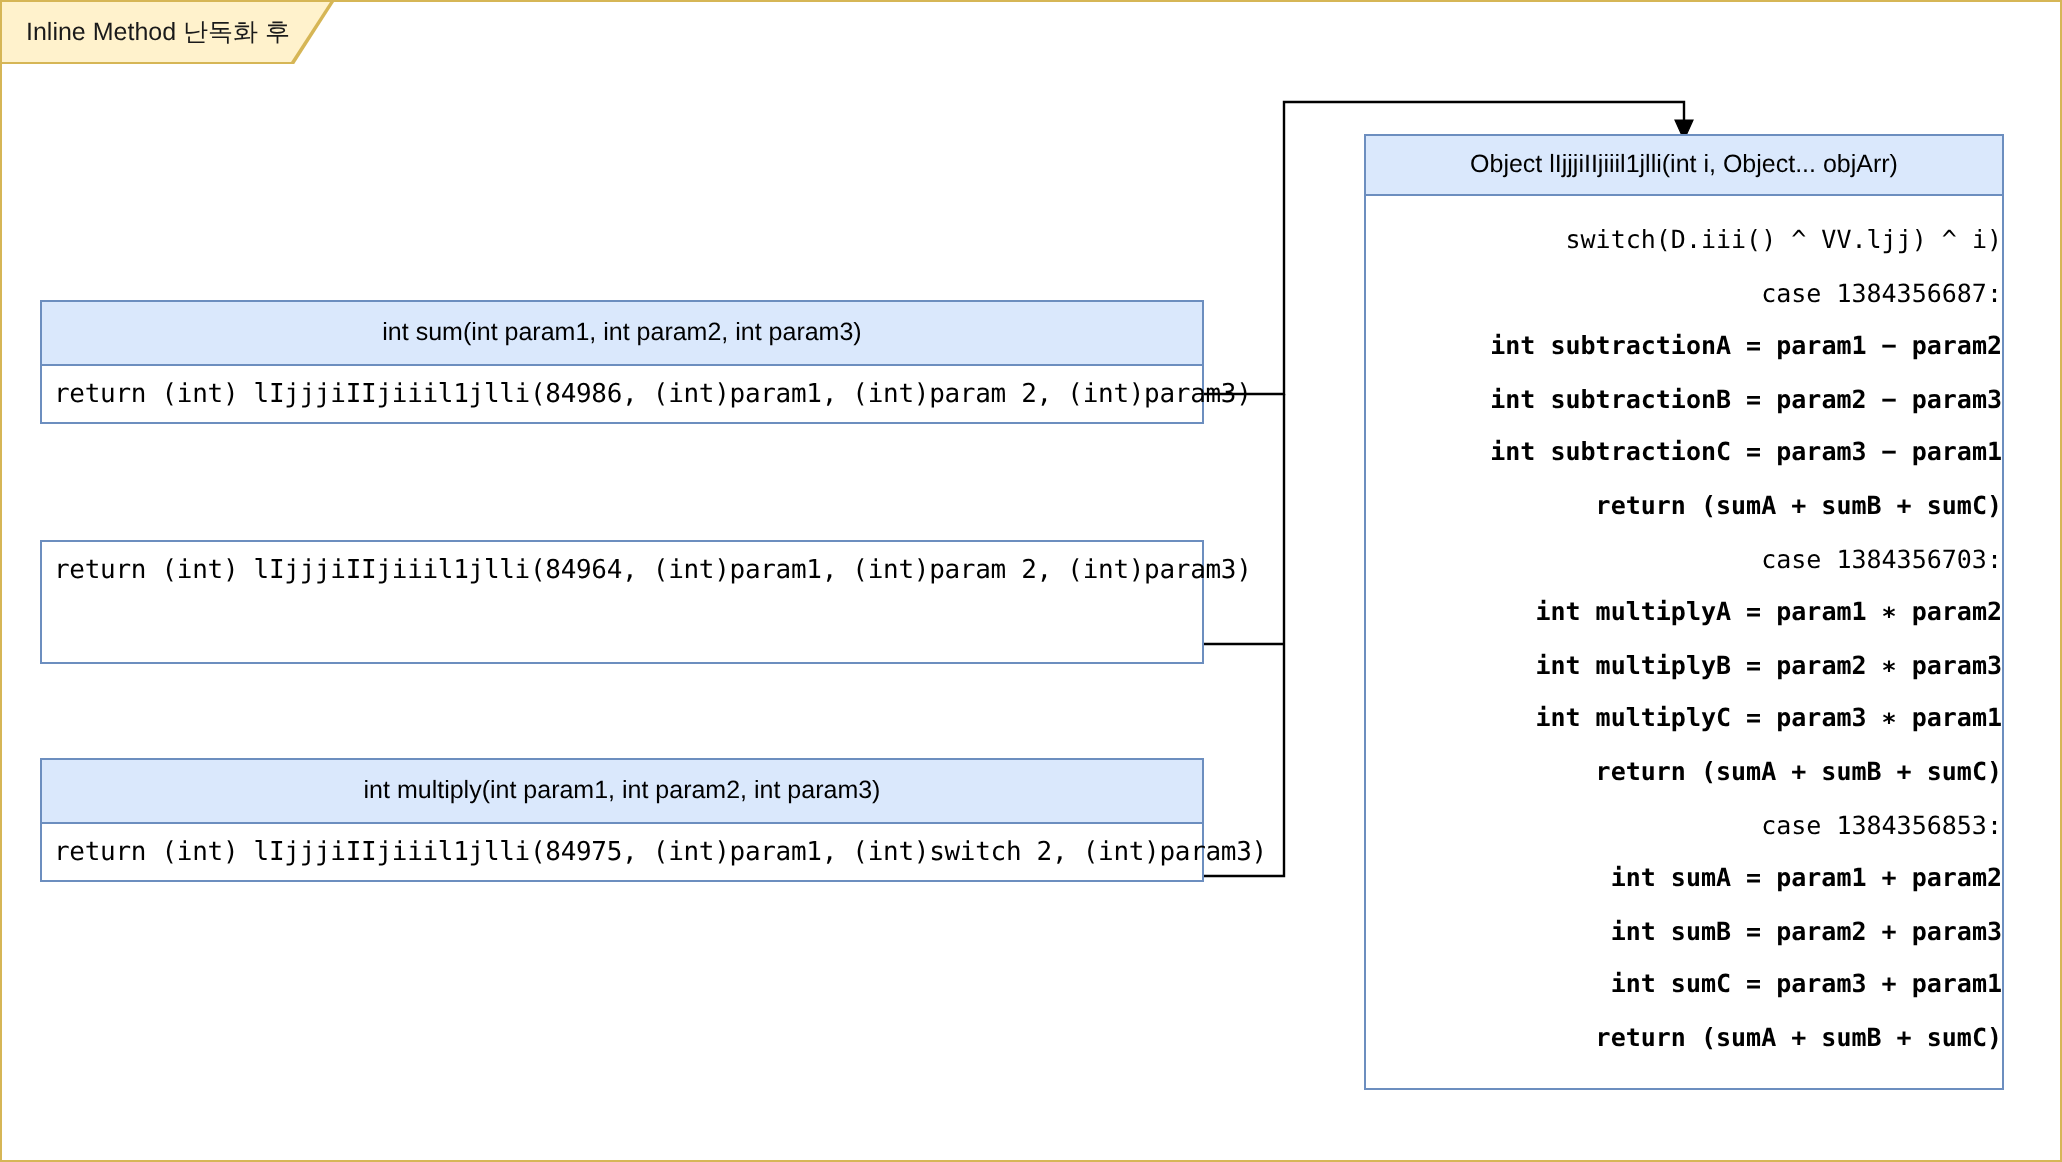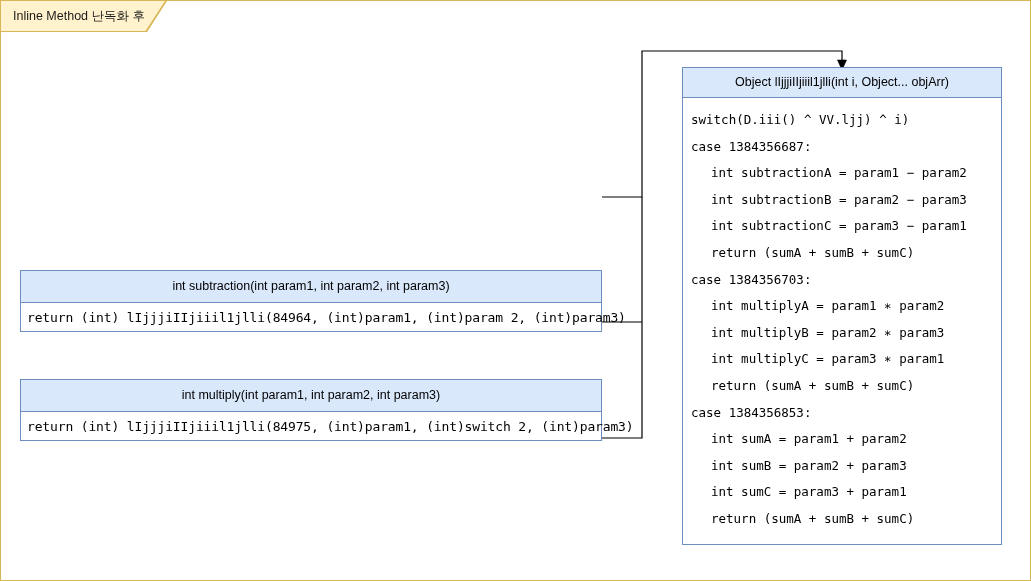--- a/index.html
+++ b/index.html
@@ -95,30 +95,31 @@
     width: 320px;
     height: 478px;
   }
   #switch-panel .mbox-title {
     height: 30px;
     line-height: 29px;
   }
   #switch-panel .mbox-body {
     padding: 9px 0 0 4px;
     height: 397px;
+    text-align: right;
   }
   .code-line {
     font-family: "DejaVu Sans Mono", monospace;
     font-size: 12.5px;
     line-height: 26.6px;
     color: #000000;
     white-space: pre;
     padding-left: 4px;
   }
-  .code-line.indent { padding-left: 24px; }
+  .code-line.indent { padding-left: 24px; font-weight: bold; }
 
   
   #edges {
     position: absolute;
     left: 0;
     top: 0;
     width: 1031px;
     height: 581px;
     pointer-events: none;
   }
@@ -134,23 +135,26 @@
   <div class="tab-label">Inline Method 난독화 후</div>
 
   <svg id="edges" viewBox="0 0 1031 581">
 
     <path d="M 601 196 L 641 196 L 641 50 L 841 50 L 841 63" fill="none" stroke="#000000" stroke-width="1.2"></path>
     <path d="M 601 321 L 641 321" fill="none" stroke="#000000" stroke-width="1.2"></path>
     <path d="M 601 437 L 641 437 L 641 196" fill="none" stroke="#000000" stroke-width="1.2"></path>
     <polygon points="841,69 836.5,59 845.5,59" fill="#000000" stroke="#000000" stroke-width="0.6"></polygon>
   </svg>
 
+  <div class="mbox method-box" id="method-0">
+    <div class="mbox-title">int sum(int param1, int param2, int param3)</div>
+    <div class="mbox-body">return (int) lIjjjiIIjiiil1jlli(84986, (int)param1, (int)param 2, (int)param3)</div>
+  </div>
 
   <div class="mbox method-box" id="method-1">
-    <div class="mbox-title">int subtraction(int param1, int param2, int param3)</div>
     <div class="mbox-body">return (int) lIjjjiIIjiiil1jlli(84964, (int)param1, (int)param 2, (int)param3)</div>
   </div>
 
   <div class="mbox method-box" id="method-2">
     <div class="mbox-title">int multiply(int param1, int param2, int param3)</div>
     <div class="mbox-body">return (int) lIjjjiIIjiiil1jlli(84975, (int)param1, (int)switch 2, (int)param3)</div>
   </div>
 
   <div class="mbox" id="switch-panel">
     <div class="mbox-title">Object lIjjjiIIjiiil1jlli(int i, Object... objArr)</div>

